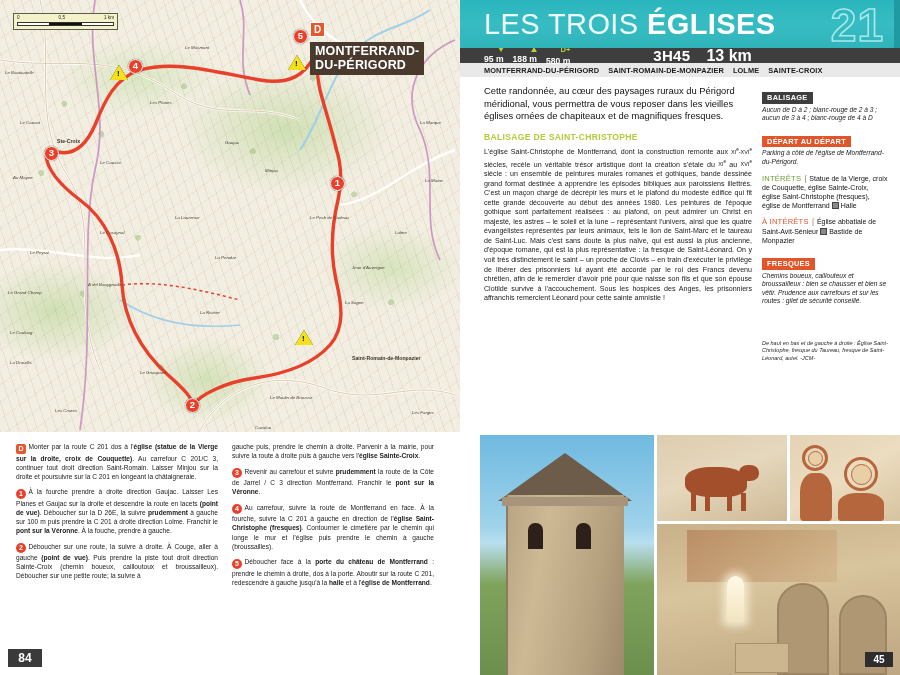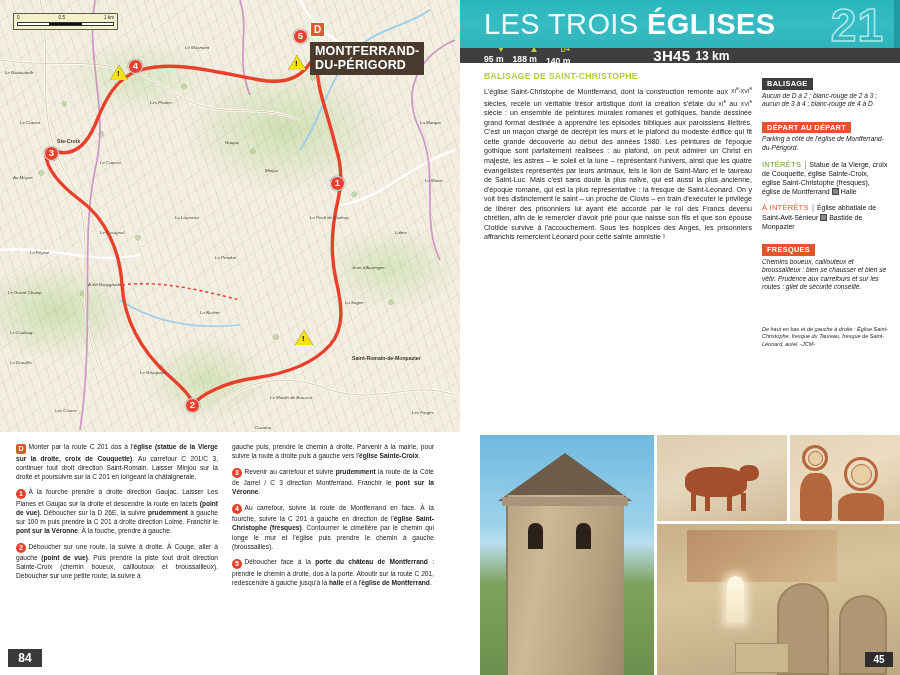--- a/index.html
+++ b/index.html
@@ -138,21 +138,21 @@
 
   .statsbar {
     height: 15px; background: #3e3e3e; color: #fff; display: flex;
     align-items: center; padding: 0 0 0 24px; font-size: 8.6px; font-weight: bold;
   }
   .statsbar .st { margin-right: 9px; display: flex; align-items: flex-end; gap: 2.5px; flex-direction: column; }
   .tri-down { width:0;height:0;border-left:3.6px solid transparent;border-right:3.6px solid transparent;border-top:5.4px solid #b9cf3a; }
   .tri-up   { width:0;height:0;border-left:3.6px solid transparent;border-right:3.6px solid transparent;border-bottom:5.4px solid #b9cf3a; }
   .dplus { color: #b9cf3a; font-size: 7.6px; font-weight: bold; }
   .statsbar .dur { margin-left: 74px; font-size: 15px; letter-spacing:.3px; }
-  .statsbar .dist { margin-left: 5px; font-size: 12px; }
+  .statsbar .dist { margin-left: 16px; font-size: 16px; }
 
   .townsbar {
     height: 14px; background: #e9e9e9; color: #1a1a1a; display: flex;
     align-items: center; padding-left: 24px; font-size: 7.4px; font-weight: bold;
     letter-spacing: .1px; gap: 9px;
   }
 
   .rbody { display: flex; padding: 8px 12px 0 24px; gap: 10px; }
   .rmain { width: 268px; }
   .intro { font-size: 9.4px; line-height: 12.6px; color: #111; margin-bottom: 9px; }
@@ -378,29 +378,36 @@
       <span class="st">
         <span class="tri-down"></span>
         <span>95 m</span>
       </span>
       <span class="st">
         <span class="tri-up"></span>
         <span>188 m</span>
       </span>
       <span class="st">
         <span class="dplus">D+</span>
-        <span>140 m</span>
+        <span>580 m</span>
       </span>
       <span class="dur">3H45</span>
       <span class="dist">13 km</span>
     </div>
 
+    <div class="townsbar">
+      <span>MONTFERRAND-DU-PÉRIGORD</span>
+      <span>SAINT-ROMAIN-DE-MONPAZIER</span>
+      <span>LOLME</span>
+      <span>SAINTE-CROIX</span>
+    </div>
 
     <div class="rbody">
       <div class="rmain">
+        <div class="intro">Cette randonnée, au cœur des paysages ruraux du Périgord méridional, vous permettra de vous reposer dans les vieilles églises ornées de chapiteaux et de magnifiques fresques.</div>
         <div class="sec-title">BALISAGE DE SAINT-CHRISTOPHE</div>
         <div class="bodytext">L'église Saint-Christophe de Montferrand, dont la construction remonte aux <span class="sc">XI<sup>e</sup>-XVI<sup>e</sup></span> siècles, recèle un véritable trésor artistique dont la création s'étale du <span class="sc">XI<sup>e</sup></span> au <span class="sc">XVI<sup>e</sup></span> siècle : un ensemble de peintures murales romanes et gothiques, bande dessinée grand format destinée à apprendre les épisodes bibliques aux paroissiens illettrés. C'est un maçon chargé de décrépir les murs et le plafond du modeste édifice qui fit cette grande découverte au début des années 1980. Les peintures de l'époque gothique sont parfaitement réalisées : au plafond, on peut admirer un Christ en majesté, les astres – le soleil et la lune – représentant l'univers, ainsi que les quatre évangélistes représentés par leurs animaux, tels le lion de Saint-Marc et le taureau de Saint-Luc. Mais c'est sans doute la plus naïve, qui est aussi la plus ancienne, d'époque romane, qui est la plus représentative : la fresque de Saint-Léonard. On y voit très distinctement le saint – un proche de Clovis – en train d'exécuter le privilège de libérer des prisonniers lui ayant été accordé par le roi des Francs devenu chrétien, afin de le remercier d'avoir prié pour que naisse son fils et que son épouse Clotilde survive à l'accouchement. Sous les hospices des Anges, les prisonniers affranchis remercient Léonard pour cette sainte amnistie !</div>
       </div>
 
       <div class="rside">
         <div class="tagblk">
           <div class="tag dark">BALISAGE</div>
           <div class="side-italic">Aucun de D à 2 ; blanc-rouge de 2 à 3 ; aucun de 3 à 4 ; blanc-rouge de 4 à D</div>
         </div>
         <div class="tagblk">

